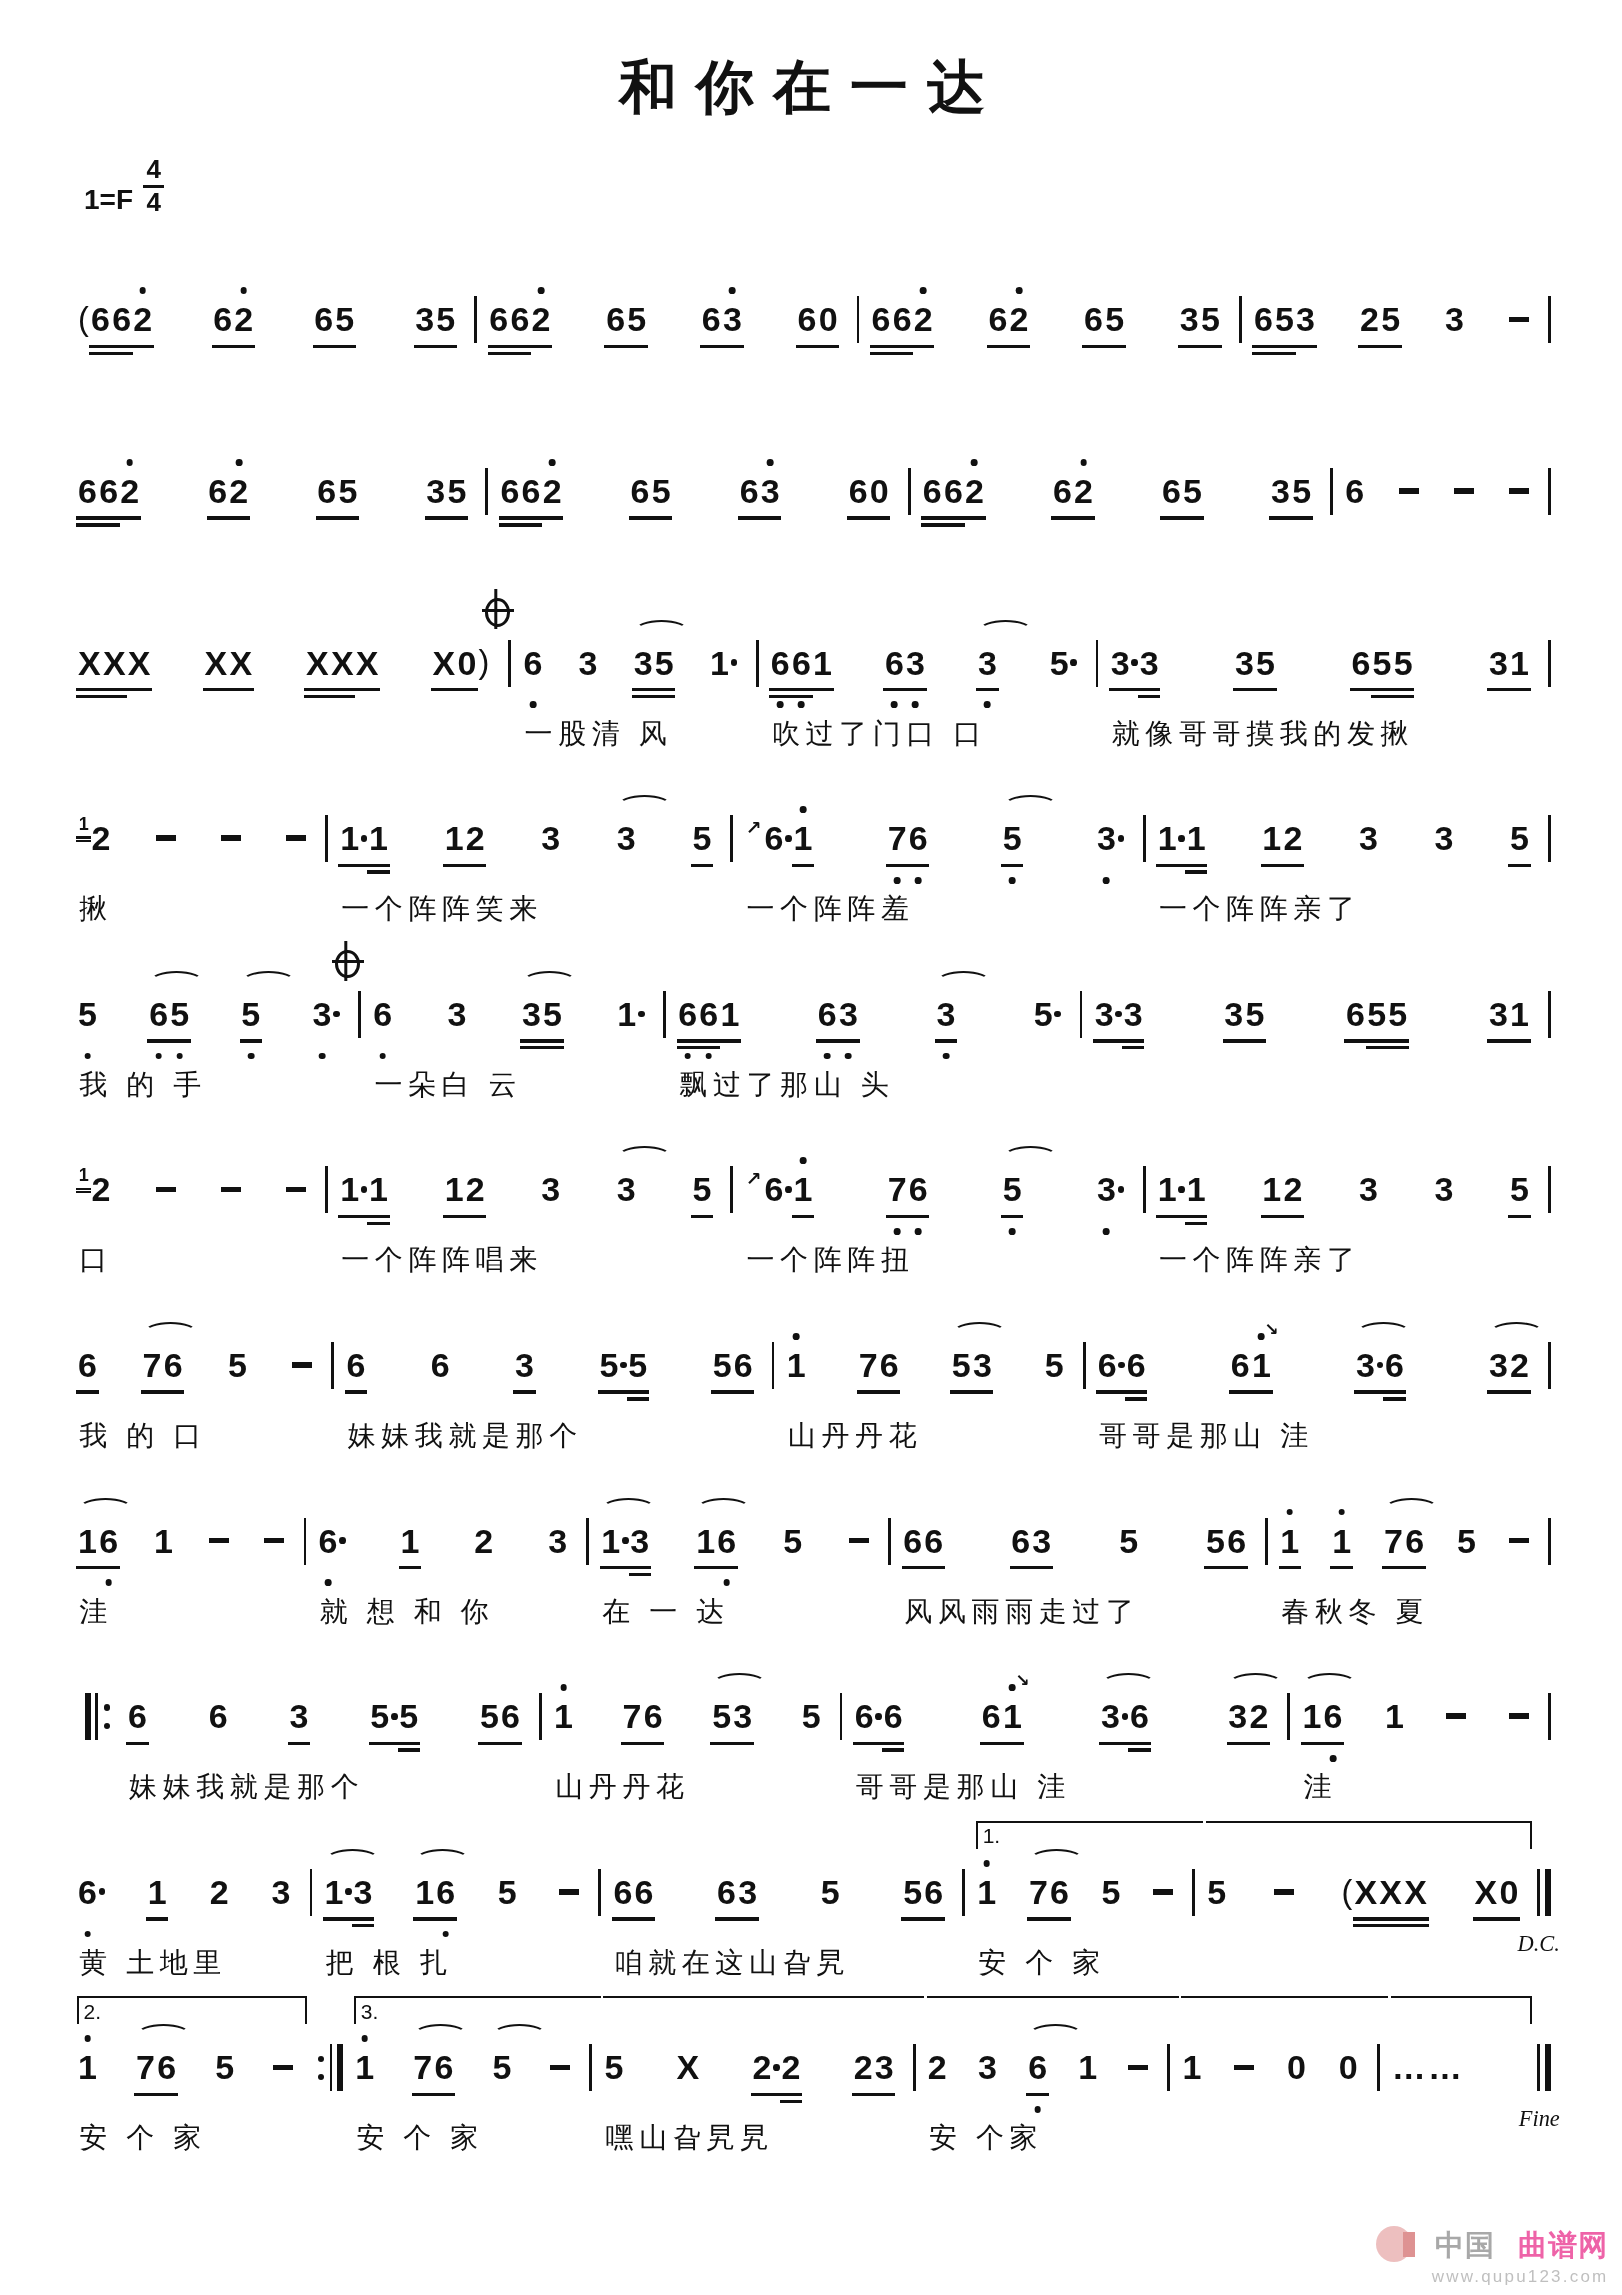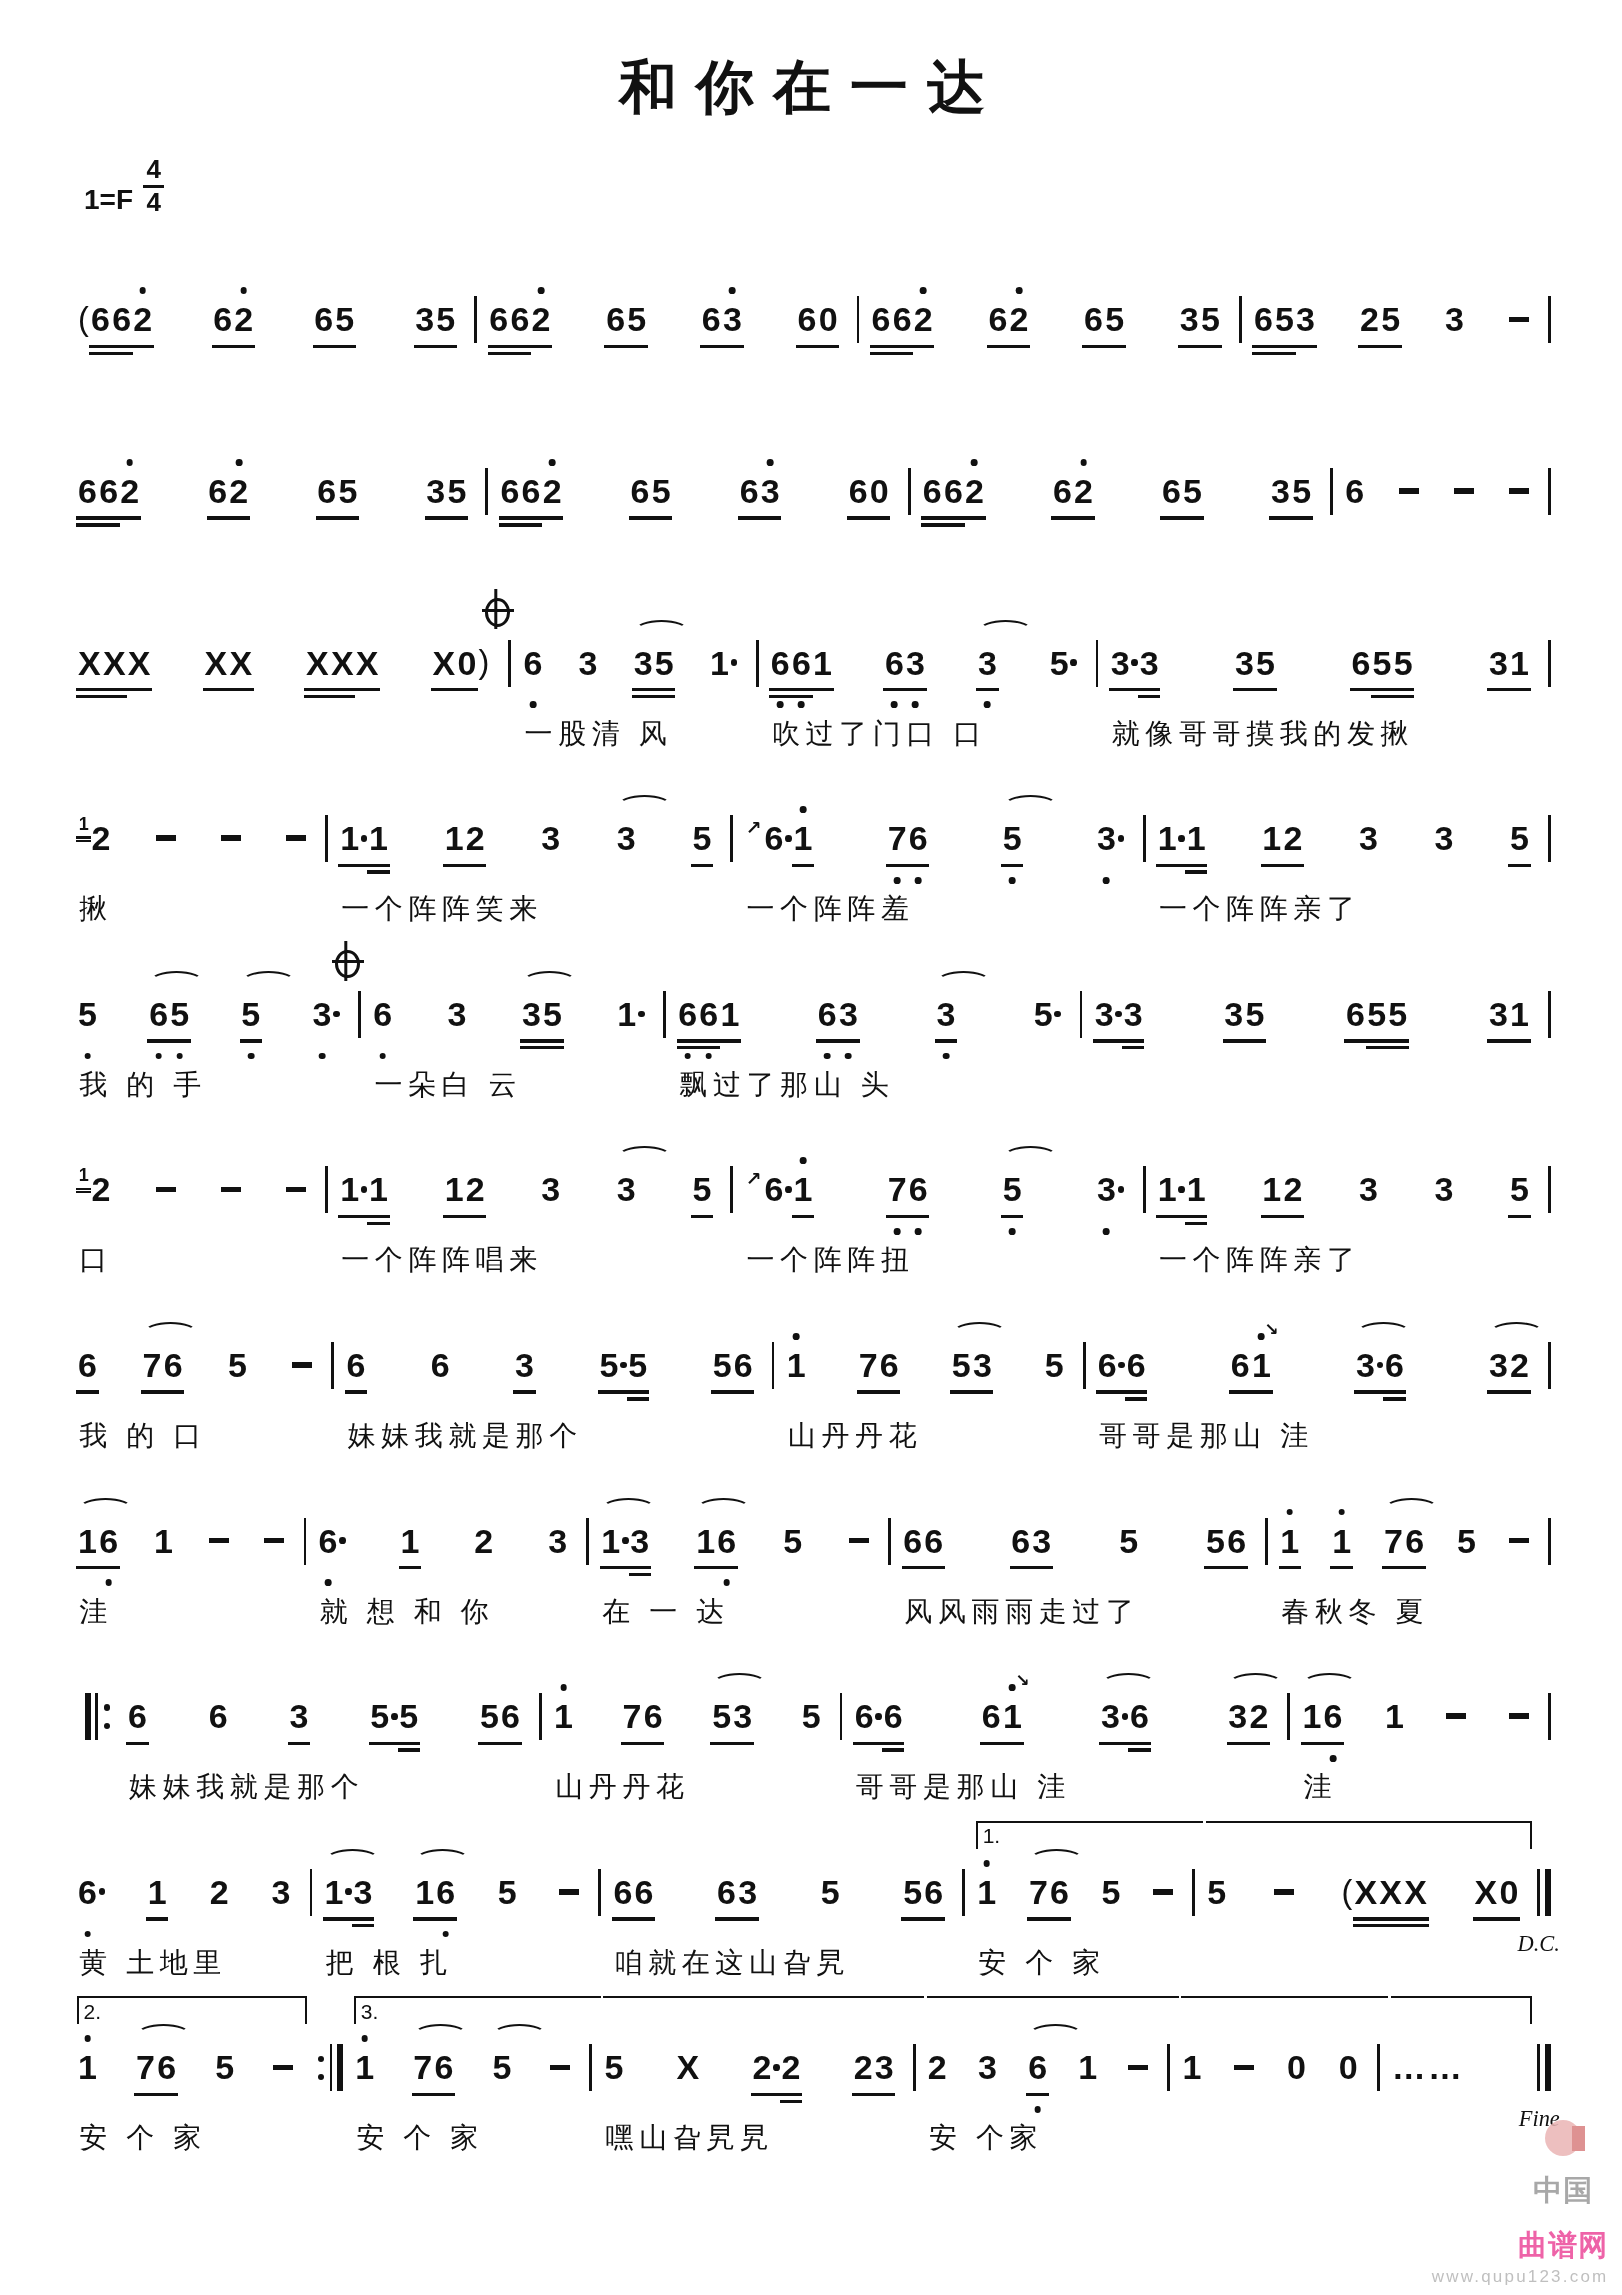--- a/index.html
+++ b/index.html
@@ -55,21 +55,21 @@
   .volta.vend{border-right:2.8px solid #111;right:-2.2px;}
   .volta .vlabel{position:absolute;left:4.5px;top:1.1px;font-size:21px;}
   
   .coda{position:absolute;left:-37px;top:3.4px;width:21px;height:29px;}
   .coda .circ{position:absolute;left:0;top:3.4px;width:19px;height:22.4px;border:3.4px solid #111;border-radius:50%;}
   .coda .vert{position:absolute;left:50%;top:-5.6px;transform:translateX(-50%);width:3.4px;height:40px;background:#111;}
   .coda .horz{position:absolute;left:-3.4px;top:13.5px;width:32.5px;height:3.4px;background:#111;}
   .tail{position:absolute;right:2.2px;top:110px;font-size:22.4px;font-style:italic;font-family:"Liberation Serif","DejaVu Serif",serif;}
   
   .watermark{position:absolute;right:14.6px;bottom:7.8px;display:flex;flex-direction:column;align-items:flex-end;opacity:.85;}
-  .wm-row{display:flex;align-items:center;gap:15px;flex-direction:column;}
+  .wm-row{display:flex;align-items:flex-start;gap:23px;}
   .wm-logo{width:36px;height:36px;border-radius:50%;background:#eab5b5;position:relative;}
   .wm-logo::after{content:"";position:absolute;right:-3.4px;top:5.6px;width:12.3px;height:25px;background:#d97f7f;}
   .wm-cn{font-size:29px;font-weight:bold;color:#9a9a9a;letter-spacing:1.1px;}
   .wm-cn2{font-size:29px;font-weight:bold;color:#ec4899;letter-spacing:1.1px;}
   .wm-url{font-size:17px;color:#b5b5b5;letter-spacing:2.2px;margin-top:1.1px;}
 </style>
 </head>
 <body>
 
 <div class="page">

